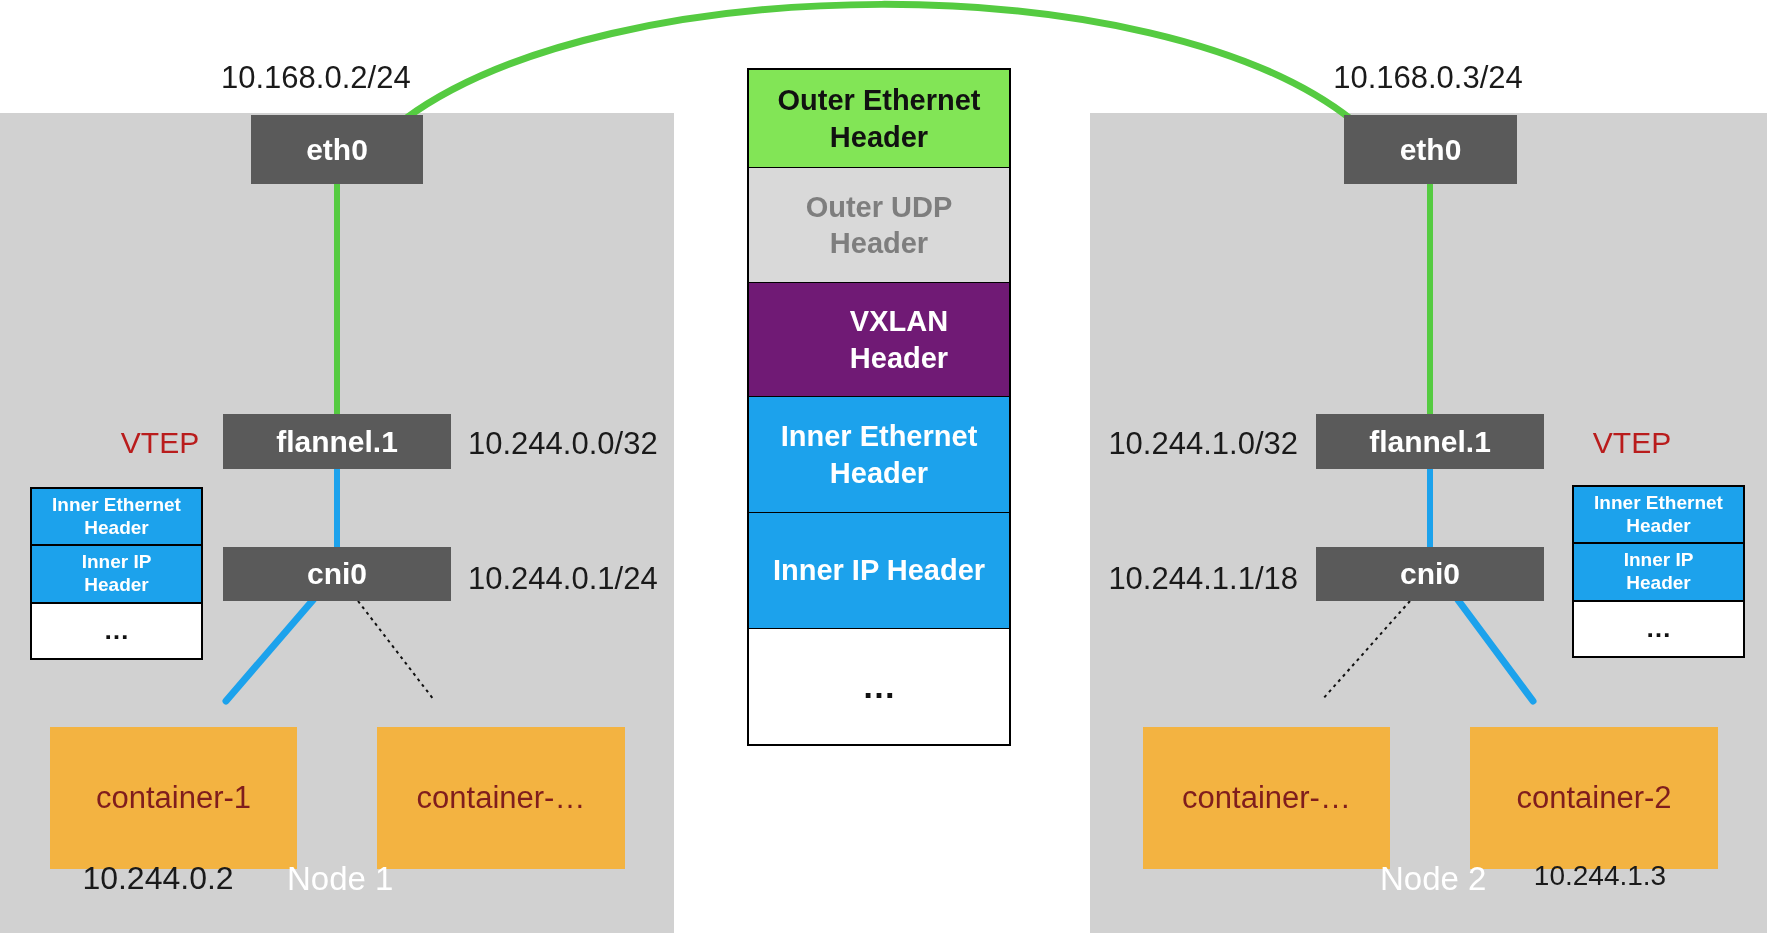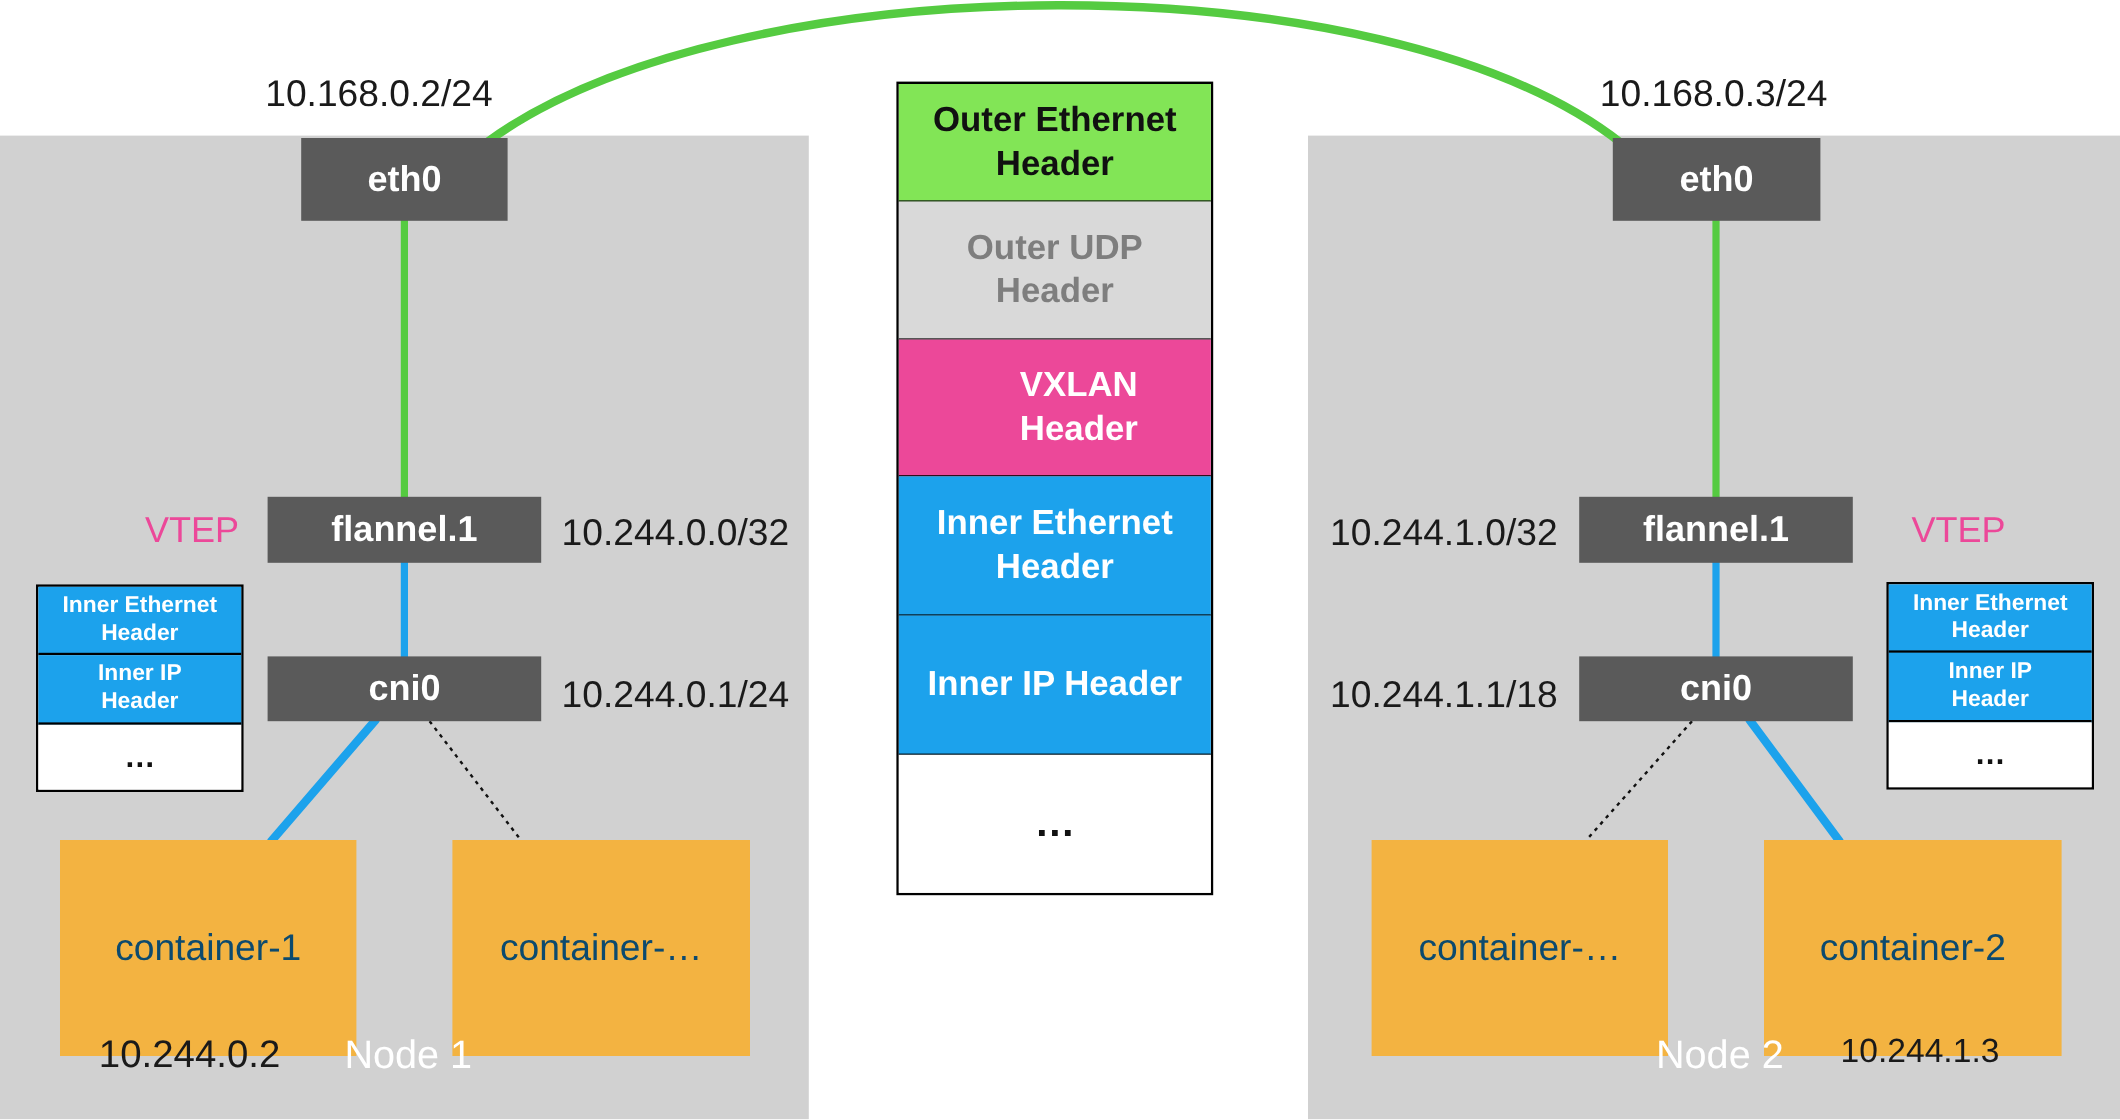--- a/index.html
+++ b/index.html
@@ -15,26 +15,26 @@
   }
   .device {
     position:absolute; background:#5a5a5a; color:#ffffff; z-index:2;
     display:flex; align-items:center; justify-content:center;
     font-size:30px; font-weight:600;
   }
   .iplabel {
     position:absolute; color:#1a1a1a; font-size:31px; z-index:2; white-space:nowrap;
   }
   .vtep {
-    position:absolute; color:#ec4899; font-size:30px; z-index:2; text-align:center;
+    position:absolute; color:#b91c1c; font-size:30px; z-index:2; text-align:center;
   }
   .container-box {
-    position:absolute; background:#f3b341; color:#0c4a6e; z-index:2;
+    position:absolute; background:#f3b341; color:#7f1d1d; z-index:2;
     display:flex; align-items:center; justify-content:center;
-    font-size:31px; width:247px; height:180px; white-space:nowrap;
+    font-size:31px; width:247px; height:142px; white-space:nowrap;margin-top:27px;
   }
   .node-name {
     position:absolute; color:#ffffff; font-size:33px; z-index:2; white-space:nowrap;
   }
   .mini-stack {
     position:absolute; width:173px; z-index:2; border:2px solid #000;
     background:#ffffff;
   }
   .mini-row {
     display:flex; align-items:center; justify-content:center; text-align:center;
@@ -98,21 +98,21 @@
 
     <div class="iplabel" style="left:58px; top:860px; width:200px; text-align:center; font-size:32px;">10.244.0.2</div>
     <div class="node-name" style="left:287px; top:860px;">Node 1</div>
   </div>
 
   <div class="packet-stack">
     <div class="stack-row" style="height: 98px; background: rgb(130, 229, 86); color: rgb(17, 17, 17);">Outer Ethernet
 Header</div>
     <div class="stack-row" style="height: 115px; background: rgb(217, 217, 217); color: rgb(126, 126, 126);">Outer UDP
 Header</div>
-    <div class="stack-row" style="height: 114px; background: #ec4899; color: rgb(255, 255, 255); padding-left: 40px;">VXLAN
+    <div class="stack-row" style="height: 114px; background: #701a75; color: rgb(255, 255, 255); padding-left: 40px;">VXLAN
 Header</div>
     <div class="stack-row" style="height: 116px; background: rgb(28, 162, 236); color: rgb(255, 255, 255);">Inner Ethernet
 Header</div>
     <div class="stack-row" style="height: 116px; background: rgb(28, 162, 236); color: rgb(255, 255, 255);">Inner IP Header</div>
     <div class="stack-row" style="height: 115px; font-size: 34px; font-weight: 700; background: rgb(255, 255, 255); color: rgb(17, 17, 17);">…</div>
   </div>
 
   <div>
     <div class="iplabel" style="left:1303px; top:60px; width:250px; text-align:center;">10.168.0.3/24</div>
     <div class="device" style="left:1344px; top:115px; width:173px; height:69px;">eth0</div>

